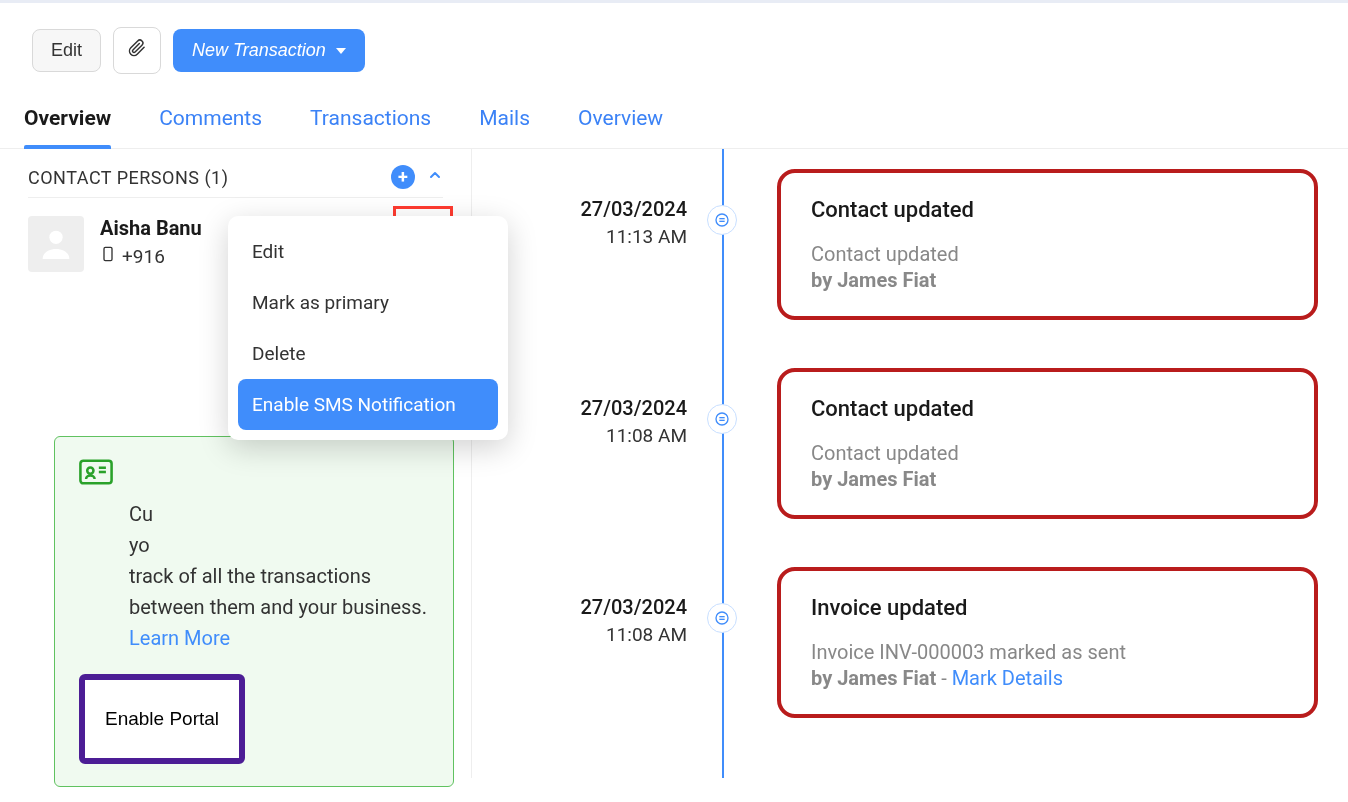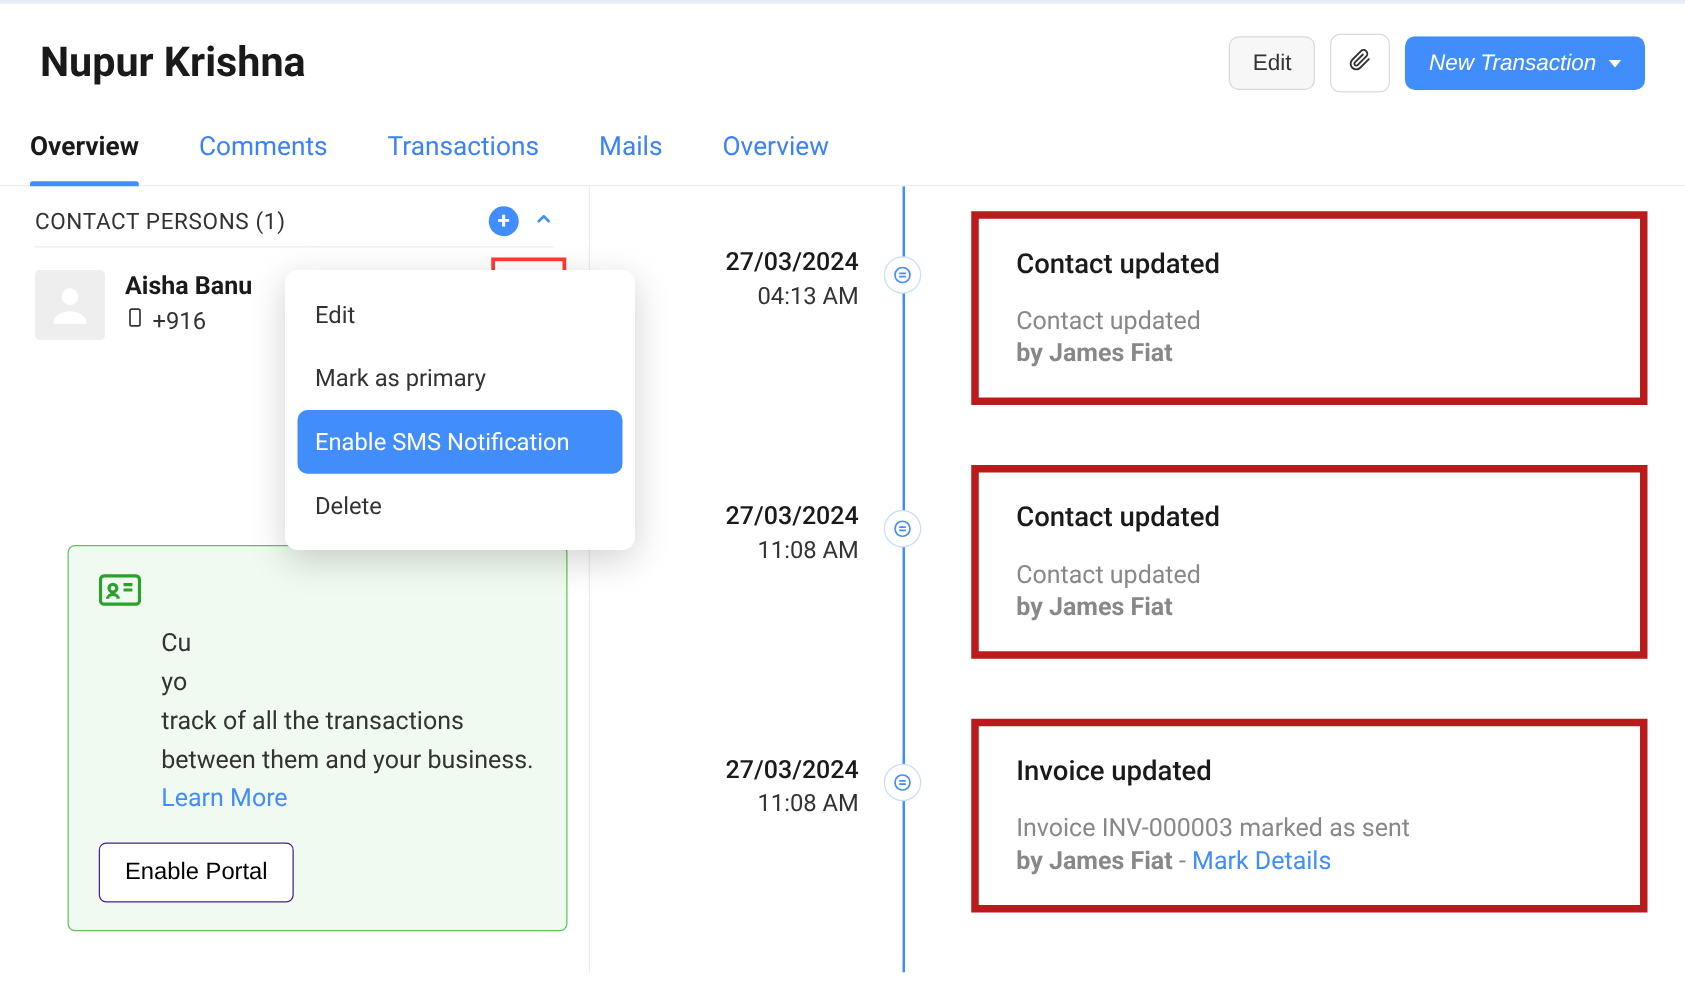--- a/index.html
+++ b/index.html
@@ -30,42 +30,41 @@
 .contact-phone-row { display: flex; align-items: center; gap: 6px; color: #333; font-size: 19px; }
 .gear-box { position: absolute; right: -10px; top: -10px; width: 60px; height: 60px; border: 3px solid #ff3b30; display: flex; align-items: center; justify-content: center; cursor: pointer; background: #fff; }
 .gear-icon-inner { color: #888; }
 .dropdown-menu { position: absolute; left: 200px; top: 0px; width: 280px; background: #fff; border-radius: 10px; box-shadow: 0 8px 30px rgba(0,0,0,0.18); padding: 10px; z-index: 100; }
 .dropdown-item { padding: 14px 14px; font-size: 19px; color: #333; cursor: pointer; border-radius: 8px; }
 .dropdown-item.highlighted { background: #408dfb; color: #fff; }
 .portal-card { margin-top: 164px; margin-left: 26px; width: 400px; border: 1px solid #60c260; background: #f0faf0; border-radius: 6px; padding: 22px 24px; }
 .portal-card-top { display: flex; gap: 16px; }
 .portal-text { font-size: 20px; line-height: 1.55; color: #333; margin-top: 40px; }
 .learn-more { color: #408dfb; cursor: pointer; }
-.btn-enable-portal { margin-top: 20px; background: #fff; border: 1px solid #4c1d95; border-radius: 6px; padding: 12px 20px; font-size: 19px; cursor: pointer; }
+.btn-enable-portal { margin-top: 20px; background: #fff; border: 6px solid #4c1d95; border-radius: 6px; padding: 28px 20px; font-size: 19px; cursor: pointer; }
 .timeline-area { flex: 1; position: relative; padding: 20px 30px 0 40px; overflow: hidden; }
 .timeline-line { position: absolute; left: 250px; top: 0; bottom: 0; width: 2px; background: #408dfb; }
 .timeline-entry { display: flex; margin-bottom: 48px; position: relative; }
 .timeline-date-col { width: 195px; text-align: right; padding-right: 20px; padding-top: 28px; }
 .timeline-date { font-size: 20px; color: #1a1a1a; font-weight: 500; }
 .timeline-time { font-size: 19px; color: #333; margin-top: 4px; }
 .timeline-dot { position: absolute; left: 195px; top: 36px; width: 30px; height: 30px; border-radius: 50%; background: #fff; border: 1px solid #c8dfff; display: flex; align-items: center; justify-content: center; z-index: 2; }
 .timeline-dot svg { color: #408dfb; }
-.timeline-card { margin-left: 70px; flex: 1; border: 6px solid #b91c1c; border-radius: 0; padding: 24px 30px; background: #fff; }
+.timeline-card { margin-left: 70px; flex: 1; border: 4px solid #b91c1c; border-radius: 18px; padding: 24px 30px; background: #fff; }
 .card-title { font-size: 22px; font-weight: 500; color: #1a1a1a; margin-bottom: 20px; }
 .card-sub { font-size: 20px; color: #888; }
 .card-by { font-size: 20px; color: #888; font-weight: 700; margin-top: 2px; }
 .card-by-line { font-size: 20px; color: #888; margin-top: 2px; }
 .card-by-line .by-name { font-weight: 700; }
 .view-link { color: #408dfb; cursor: pointer; font-weight: 400; }
 </style>
 </head>
 <body>
 
 <div class="header">
-  <h1 class="page-title">Nupur Krishna</h1>
   <div class="header-actions">
     <button class="btn btn-default">Edit</button>
     <button class="btn btn-icon">
       <span>
         <svg width="18" height="20" viewBox="0 0 24 24" fill="none" stroke="#333" stroke-width="2" stroke-linecap="round" stroke-linejoin="round">
             <path d="M21.44 11.05l-9.19 9.19a6 6 0 0 1-8.49-8.49l9.19-9.19a4 4 0 0 1 5.66 5.66l-9.2 9.19a2 2 0 0 1-2.83-2.83l8.49-8.48"></path>
           </svg>
       </span>
     </button>
     <button class="btn btn-primary">
@@ -123,22 +122,22 @@
           <svg width="24" height="24" viewBox="0 0 24 24" fill="none" stroke="#999" stroke-width="1.5">
               <circle cx="12" cy="12" r="3"></circle>
               <path d="M19.4 15a1.65 1.65 0 0 0 .33 1.82l.06.06a2 2 0 1 1-2.83 2.83l-.06-.06a1.65 1.65 0 0 0-1.82-.33 1.65 1.65 0 0 0-1 1.51V21a2 2 0 0 1-4 0v-.09a1.65 1.65 0 0 0-1-1.51 1.65 1.65 0 0 0-1.82.33l-.06.06a2 2 0 1 1-2.83-2.83l.06-.06a1.65 1.65 0 0 0 .33-1.82 1.65 1.65 0 0 0-1.51-1H3a2 2 0 0 1 0-4h.09a1.65 1.65 0 0 0 1.51-1 1.65 1.65 0 0 0-.33-1.82l-.06-.06a2 2 0 1 1 2.83-2.83l.06.06a1.65 1.65 0 0 0 1.82.33h0a1.65 1.65 0 0 0 1-1.51V3a2 2 0 0 1 4 0v.09a1.65 1.65 0 0 0 1 1.51h0a1.65 1.65 0 0 0 1.82-.33l.06-.06a2 2 0 1 1 2.83 2.83l-.06.06a1.65 1.65 0 0 0-.33 1.82v0a1.65 1.65 0 0 0 1.51 1H21a2 2 0 0 1 0 4h-.09a1.65 1.65 0 0 0-1.51 1z"></path>
             </svg>
         </span>
       </div>
 
       <div class="dropdown-menu">
         <div class="dropdown-item">Edit</div>
         <div class="dropdown-item">Mark as primary</div>
+        <div class="dropdown-item">Delete</div>
         <div class="dropdown-item highlighted">Enable SMS Notification</div>
-        <div class="dropdown-item">Delete</div>
       </div>
     </div>
 
     <div class="portal-card">
       <div class="portal-card-top">
         <span>
           <svg width="34" height="26" viewBox="0 0 24 18" fill="none" stroke="#2aa12a" stroke-width="1.8">
               <rect x="1" y="1" width="22" height="16" rx="2"></rect>
               <circle cx="8" cy="8" r="2.2"></circle>
               <path d="M5 14c0-1.5 1.5-2.5 3-2.5s3 1 3 2.5"></path>
@@ -155,21 +154,21 @@
       <button class="btn-enable-portal">Enable Portal</button>
     </div>
   </div>
 
   <div class="timeline-area">
     <div class="timeline-line"></div>
 
     <div class="timeline-entry">
       <div class="timeline-date-col">
         <div class="timeline-date">27/03/2024</div>
-        <div class="timeline-time">04:13 AM</div>
+        <div class="timeline-time">11:13 AM</div>
       </div>
       <div class="timeline-dot">
         <svg width="16" height="16" viewBox="0 0 24 24" fill="none" stroke="currentColor" stroke-width="2">
             <circle cx="12" cy="12" r="9"></circle>
             <line x1="8" y1="10" x2="16" y2="10"></line>
             <line x1="8" y1="14" x2="16" y2="14"></line>
           </svg>
       </div>
       <div class="timeline-card">
         <div class="card-title">Contact updated</div>

